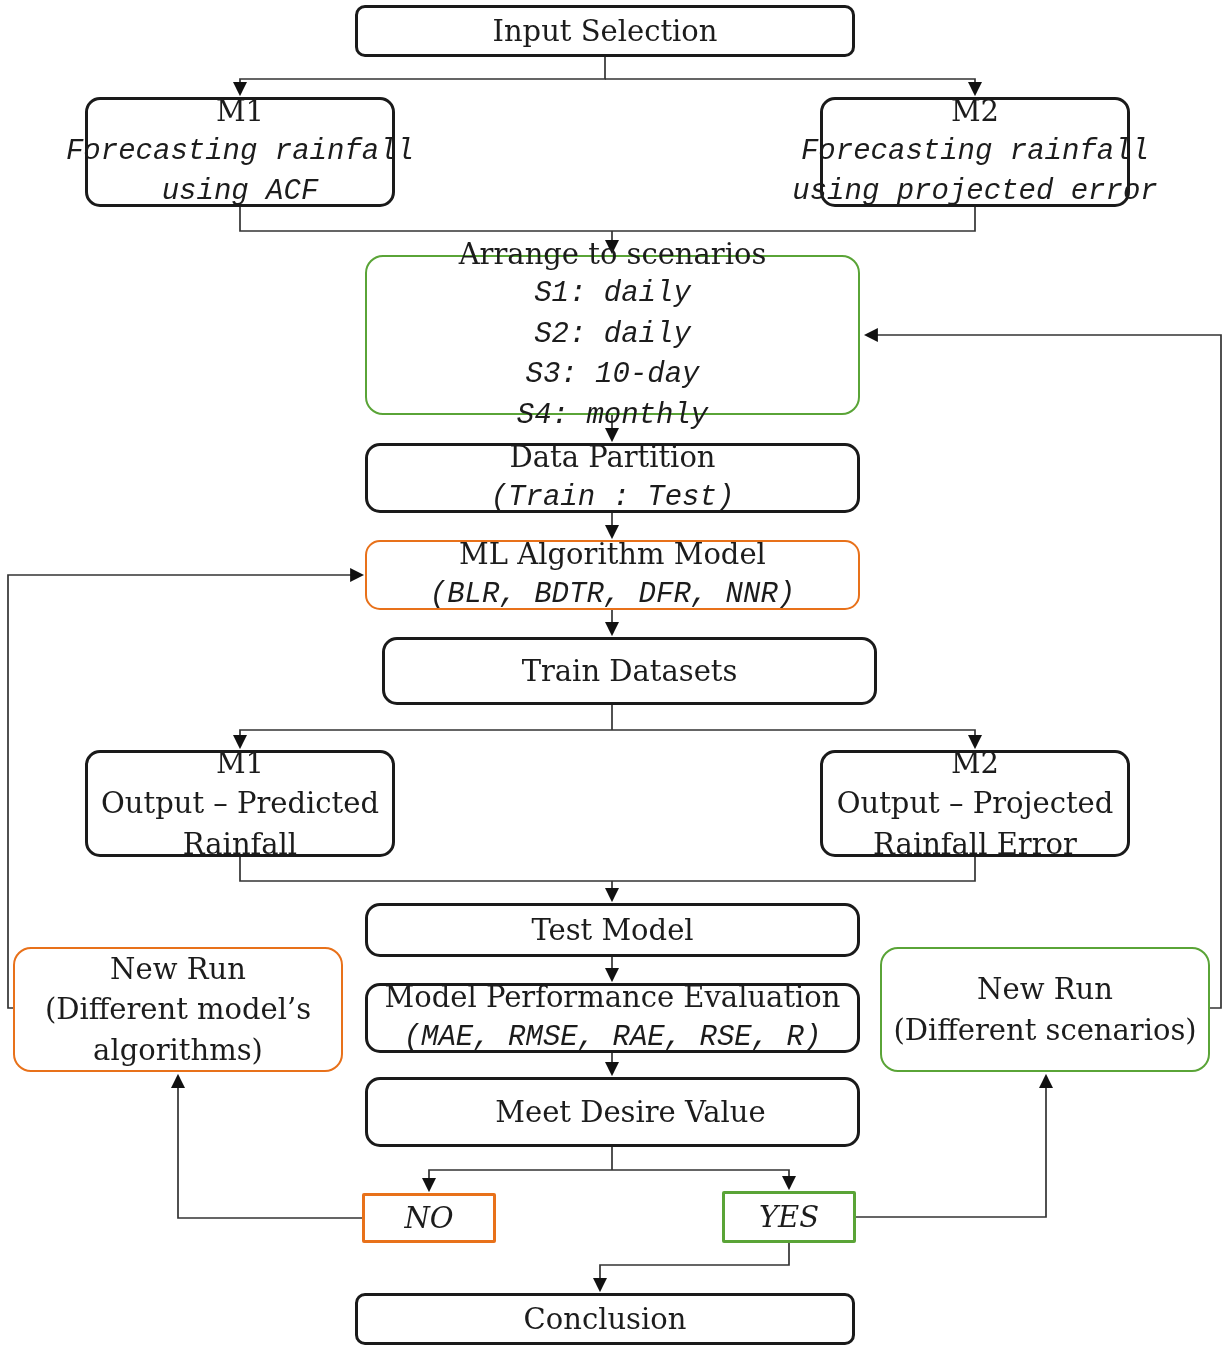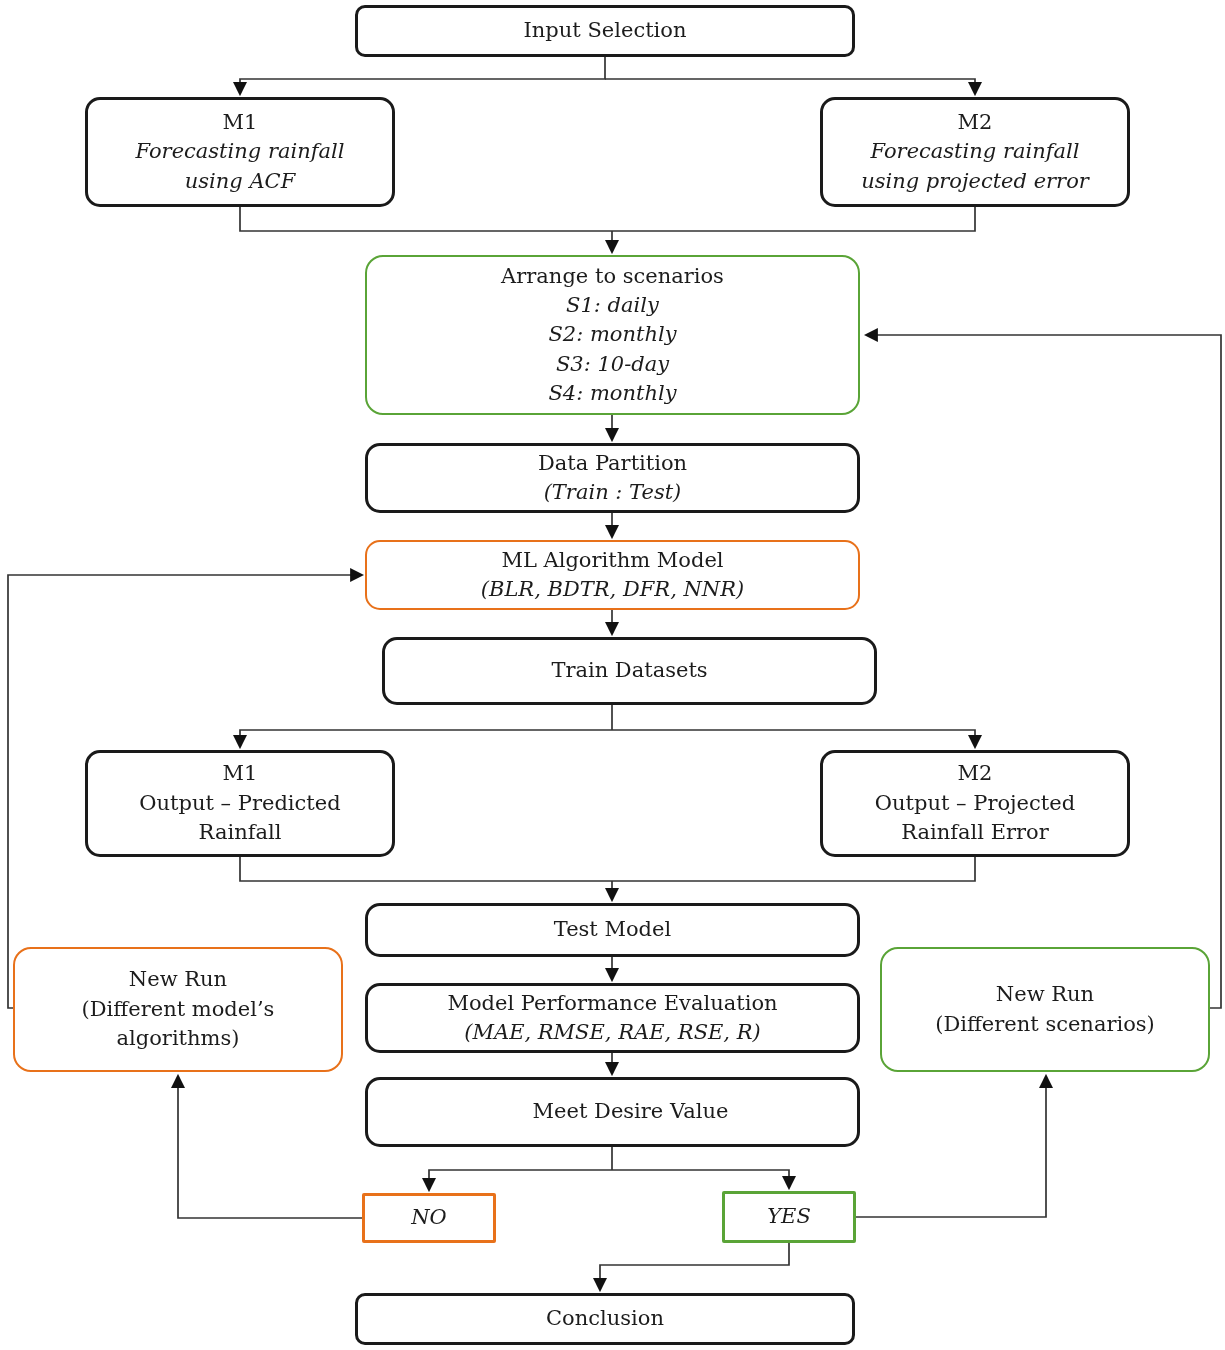--- a/index.html
+++ b/index.html
@@ -21,27 +21,27 @@
   .node{
     position:absolute;
     background:#ffffff;
     border:3px solid var(--ink);
     border-radius:15px;
     display:flex;
     flex-direction:column;
     justify-content:center;
     align-items:center;
     text-align:center;
-    font-size:21px;
+    font-size:29px;
     line-height:1.40;
     color:#1c1c1c;
     box-sizing:border-box;
   }
   .node .ln{display:block;white-space:nowrap;}
-  .node .it{font-style:italic;}
+  .node .it{font-style:italic;font-family:Liberation Mono, monospace;}
   .green{border-color:var(--green);border-width:2.5px;}
   .orange{border-color:var(--orange);border-width:2.5px;}
   .decision{border-radius:2px;font-style:italic;}
   #n-input{left:355px;top:5px;width:500px;height:52px;border-radius:10px;}
   #n-m1{left:85px;top:97px;width:310px;height:110px;}
   #n-m2{left:820px;top:97px;width:310px;height:110px;}
   #n-arrange{left:365px;top:255px;width:495px;height:160px;border-radius:18px;}
   #n-partition{left:365px;top:443px;width:495px;height:70px;}
   #n-ml{left:365px;top:540px;width:495px;height:70px;}
   #n-train{left:382px;top:637px;width:495px;height:68px;}
@@ -115,21 +115,21 @@
 
   <div class="node" id="n-m2">
     <span class="ln">M2</span>
     <span class="ln it">Forecasting rainfall</span>
     <span class="ln it">using projected error</span>
   </div>
 
   <div class="node green" id="n-arrange">
     <span class="ln">Arrange to scenarios</span>
     <span class="ln it">S1: daily</span>
-    <span class="ln it">S2: monthly</span>
+    <span class="ln it">S2: daily</span>
     <span class="ln it">S3: 10-day</span>
     <span class="ln it">S4: monthly</span>
   </div>
 
   <div class="node" id="n-partition">
     <span class="ln">Data Partition</span>
     <span class="ln it">(Train : Test)</span>
   </div>
 
   <div class="node orange" id="n-ml">

